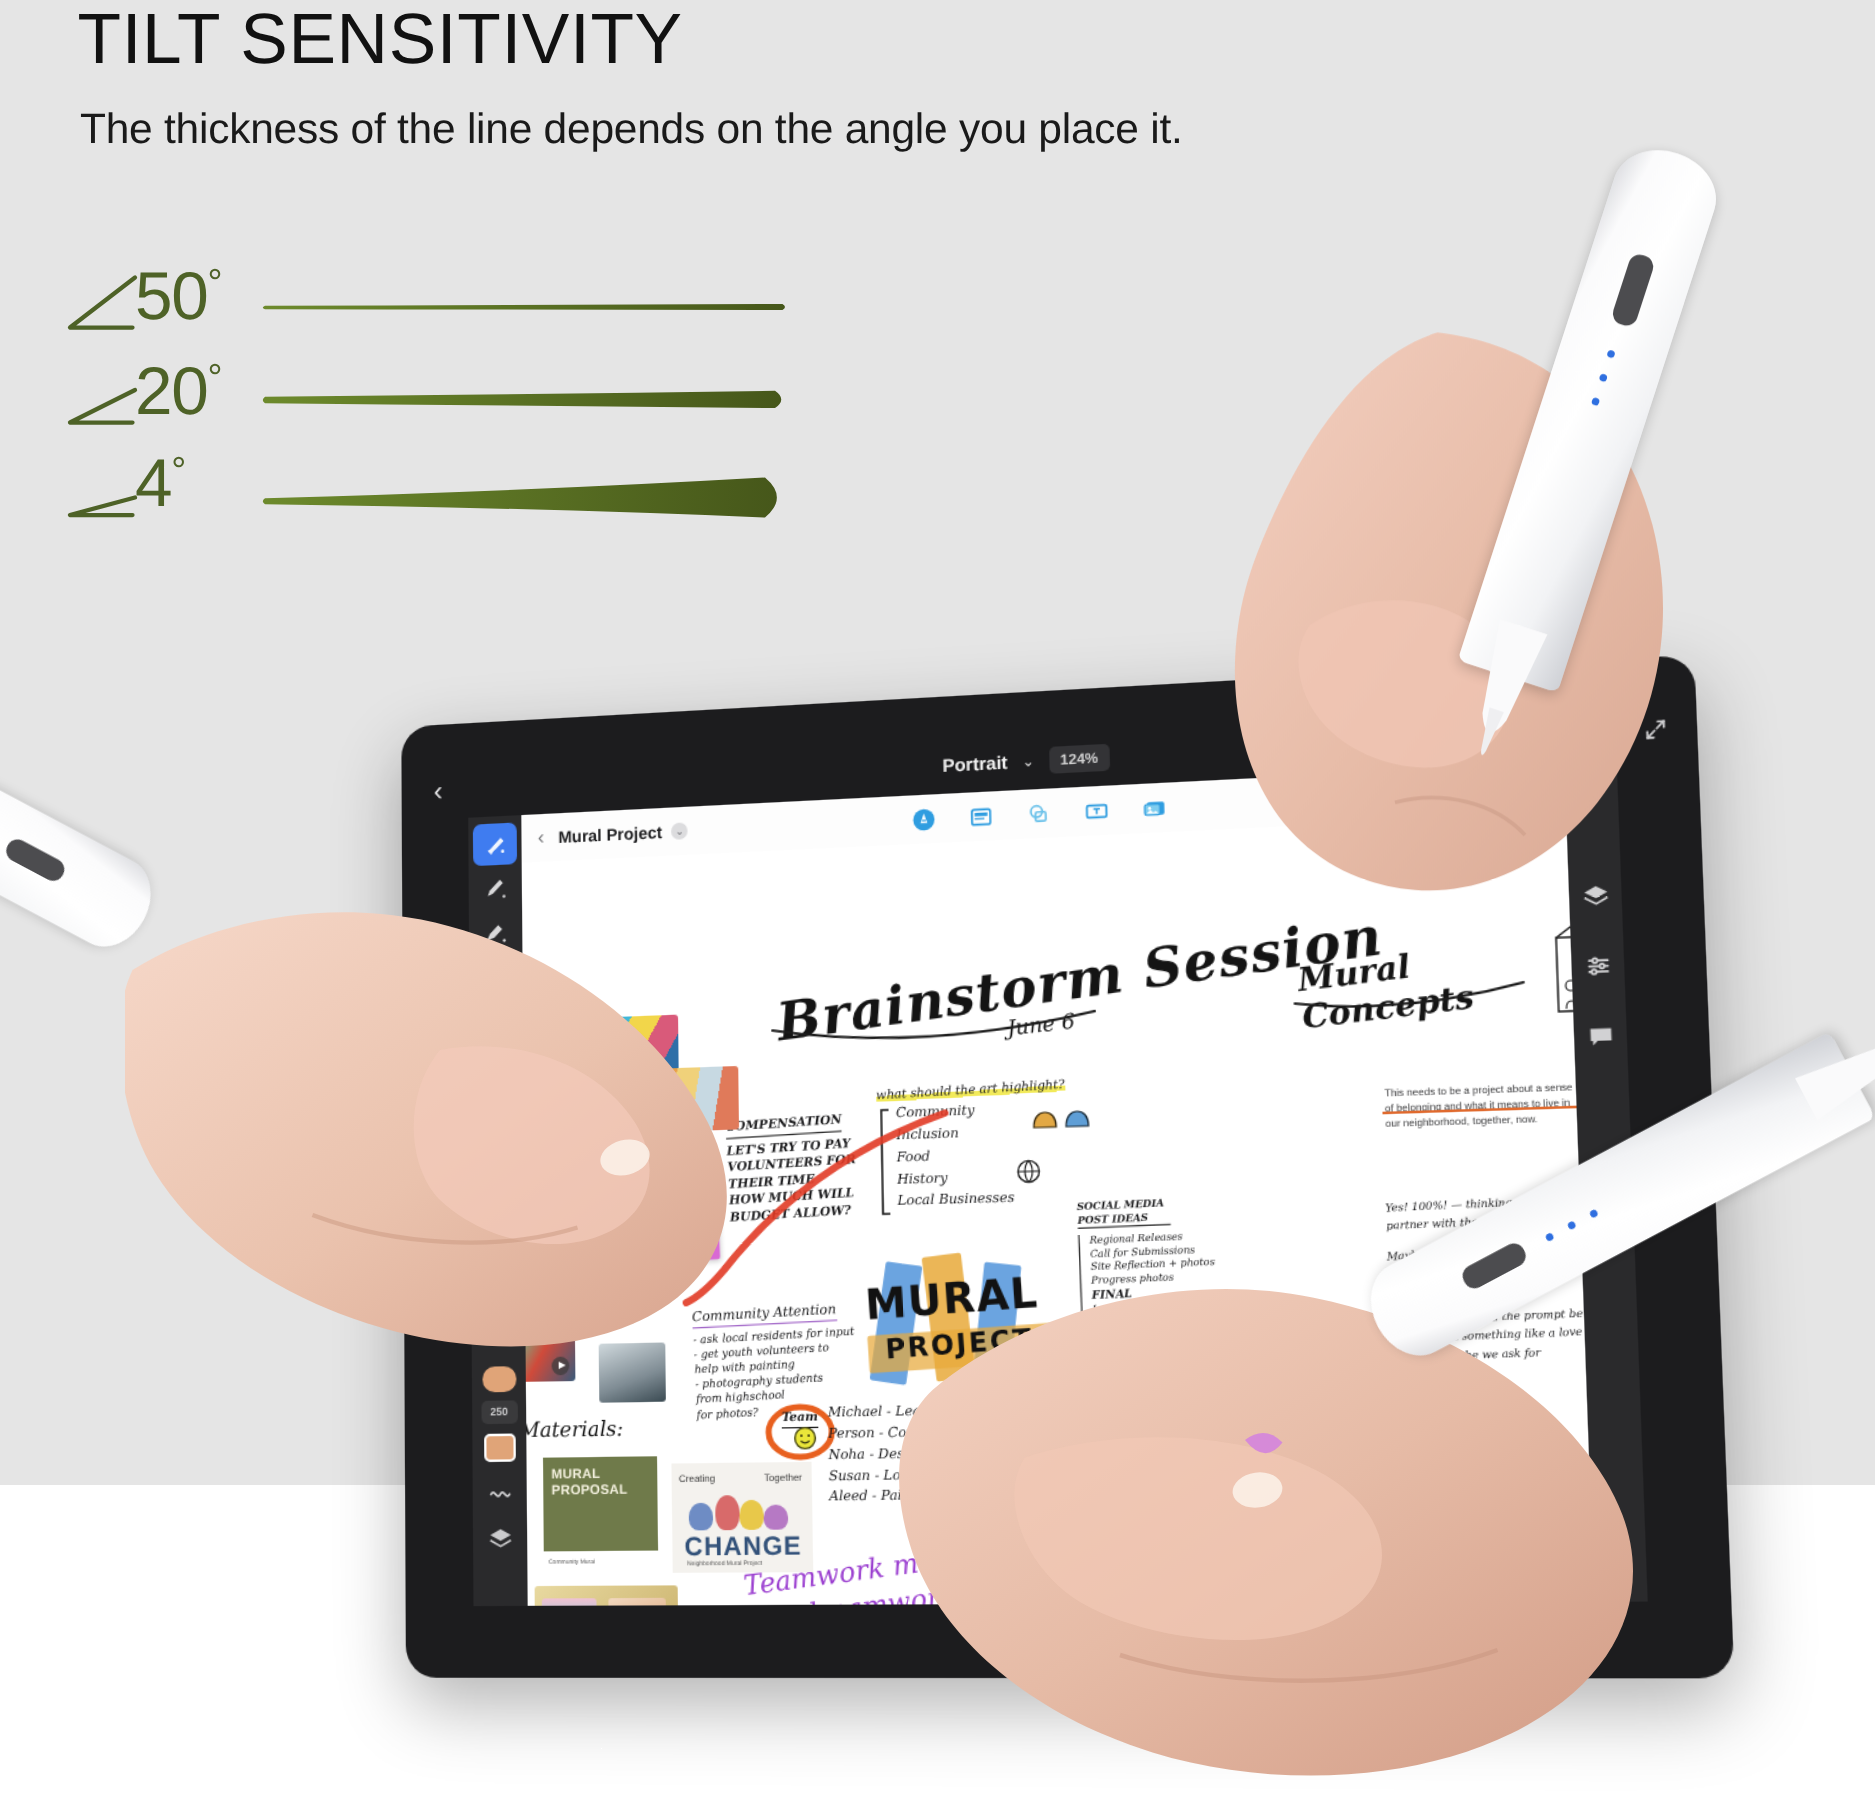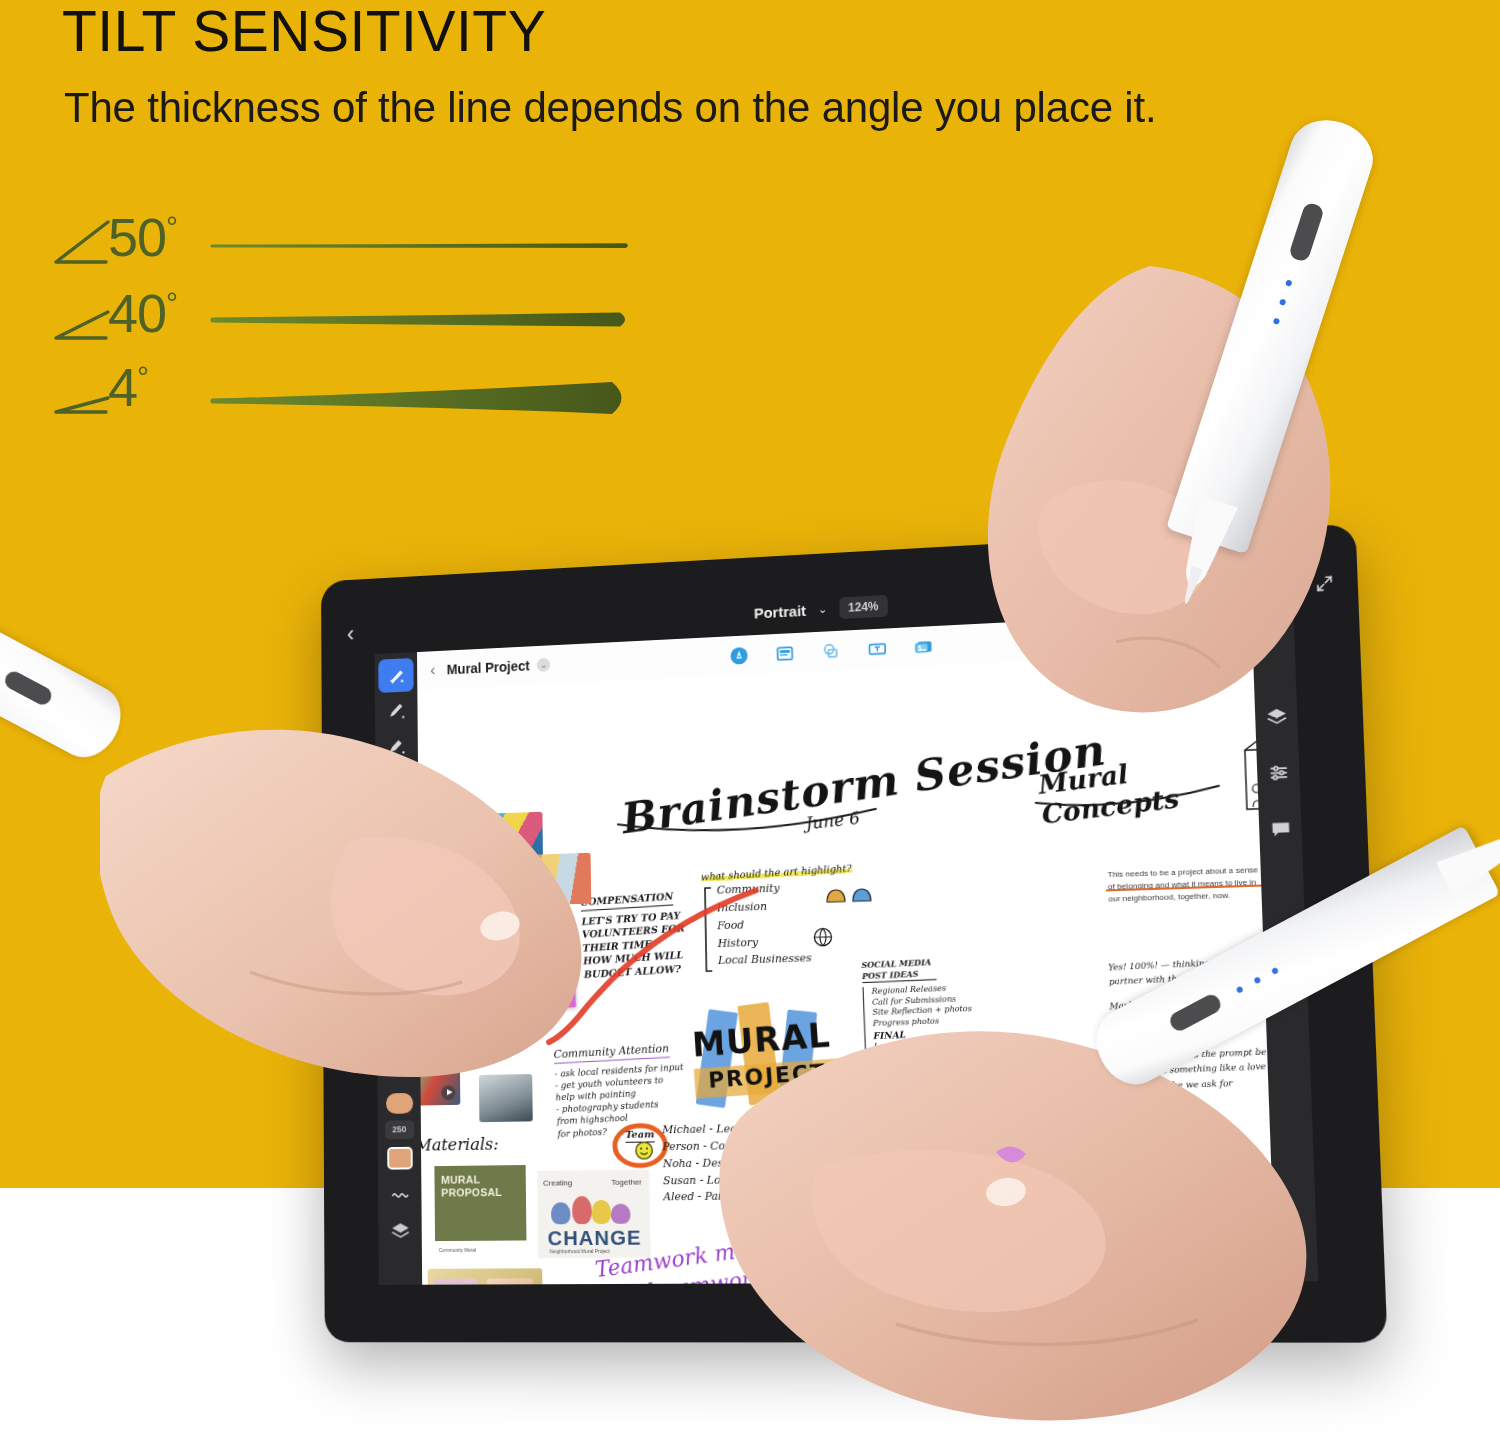--- a/index.html
+++ b/index.html
@@ -1,25 +1,25 @@
 <!DOCTYPE html>
 <html><head>
 <meta charset="utf-8">
 <title>Tilt Sensitivity</title>
 <style>
   * { margin:0; padding:0; box-sizing:border-box; }
   html,body { width:1500px; height:1454px; background:#ffffff;
     font-family:"Liberation Sans", sans-serif; overflow:hidden; }
 
-  #stage { position:relative; width:1500px; height:1188px; background:#eab308; }
+  #stage { position:relative; width:1500px; height:1188px; background:#e5e5e5; }
 
   
   .headline { position:absolute; left:62px; top:2px; font-size:57px; font-weight:400;
      letter-spacing:.5px; color:#111; line-height:1.05; white-space:nowrap; }
-  .subhead { position:absolute; left:64px; top:84px; font-size:42px; font-weight:400;
+  .subhead { position:absolute; left:64px; top:84px; font-size:34px; font-weight:400;
      color:#1a1a1a; white-space:nowrap; letter-spacing:-.2px; }
 
   
   .angle-row { position:absolute; left:50px; height:80px; }
   .angle-num { position:absolute; left:58px; top:-2px; font-size:54px; color:#4e6227;
      font-weight:400; letter-spacing:-1px; line-height:1; }
   .deg { font-size:30px; vertical-align:super; }
   .angle-sym { position:absolute; left:0; top:6px; width:62px; height:56px; }
 
   .stroke-wrap { position:absolute; }
@@ -146,21 +146,21 @@
         </svg>
       </div>
     </div>
 
     <div class="angle-row" style="top:288px;">
       <div class="angle-sym">
         <svg viewBox="0 0 62 56" width="62" height="56">
           <path d="M58 18 L6 44 M6 44 L56 44" stroke="#4e6227" stroke-width="3.4" fill="none" stroke-linecap="round"></path>
         </svg>
       </div>
-      <div class="angle-num"><span>40</span><span class="deg">°</span></div>
+      <div class="angle-num"><span>20</span><span class="deg">°</span></div>
       <div class="stroke-wrap" style="left:158px; top:20px;">
         <svg width="425" height="28" viewBox="0 0 425 28">
           <defs>
             <linearGradient id="g30" x1="0" y1="0" x2="1" y2="0">
               <stop offset="0" stop-color="#6d8a2c"></stop>
                 <stop offset="1" stop-color="#46571a"></stop>
             </linearGradient>
           </defs>
           <path d="M4 9.4 Q 212 7.6 412 4.6 Q 422 11.5 412 18.4 Q 212 16.6 4 14.6 Q 0.5 12 4 9.4 Z" fill="url(#g30)"></path>
         </svg>

